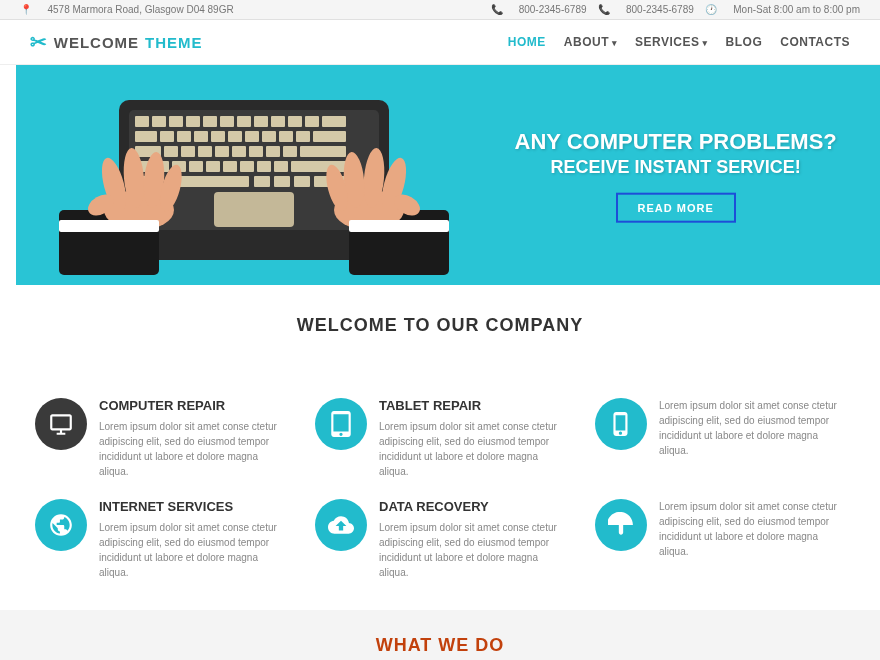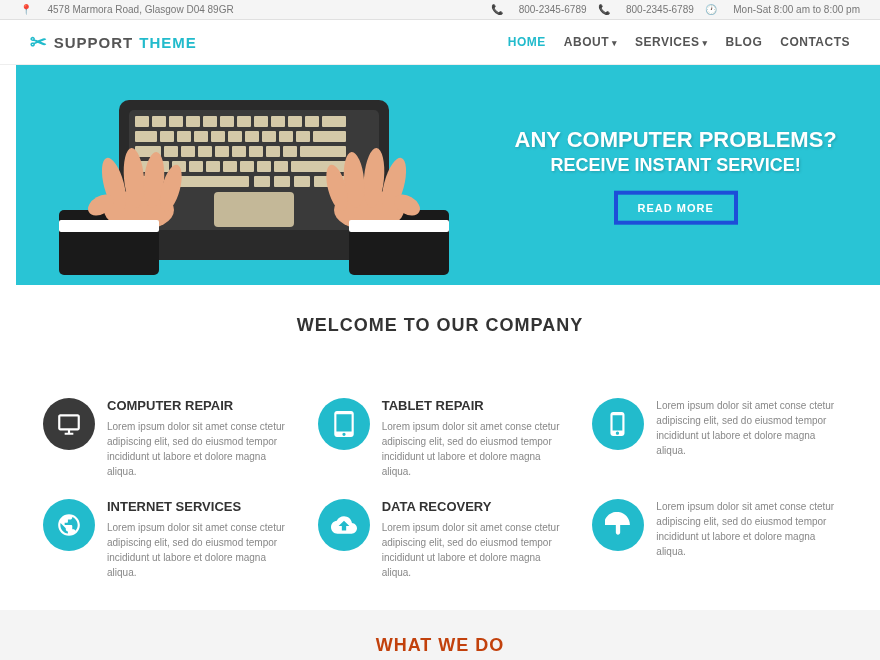--- a/index.html
+++ b/index.html
@@ -21,28 +21,28 @@
     nav a.active { color: #2bc; }
     nav .has-dropdown::after { content: ' ▾'; font-size: 9px; }
 
     
     .hero { background: #29c4d5; position: relative; height: 220px; overflow: hidden; display: flex; align-items: center; margin-left: 16px; }
     .hero-image { position: absolute; left: 0; top: 0; width: 55%; height: 100%; display: flex; align-items: center; justify-content: center; }
     
     .hero-text { position: absolute; right: 5%; top: 50%; transform: translateY(-50%); text-align: center; z-index: 5; }
     .hero-text h1 { color: #fff; font-size: 22px; font-weight: bold; text-transform: uppercase; line-height: 1.3; text-shadow: 1px 1px 3px rgba(0,0,0,0.2); }
     .hero-text h2 { color: #fff; font-size: 18px; font-weight: bold; text-transform: uppercase; margin-bottom: 15px; text-shadow: 1px 1px 3px rgba(0,0,0,0.2); }
-    .hero-btn { background: transparent; border: 4px solid #1d4ed8; color: #fff; padding: 7px 20px; font-size: 11px; cursor: pointer; font-weight: bold; text-transform: uppercase; letter-spacing: 1px; }
+    .hero-btn { background: transparent; border: 2px solid #1d4ed8; color: #fff; padding: 7px 20px; font-size: 11px; cursor: pointer; font-weight: bold; text-transform: uppercase; letter-spacing: 1px; }
 
     
     .welcome-section { padding: 30px 30px 20px; text-align: center; }
     .welcome-title { font-size: 18px; font-weight: bold; color: #333; text-transform: uppercase; margin-bottom: 32px; letter-spacing: 1px; }
 
     
-    .services-grid { display: grid; grid-template-columns: repeat(3, 1fr); gap: 0 20px; padding: 0 38px 20px; }
+    .services-grid { display: grid; grid-template-columns: repeat(3, 1fr); gap: 0 20px; padding: 0 30px 20px; }
     .service-item { display: flex; align-items: flex-start; gap: 12px; padding: 10px 5px; }
     .service-icon-circle { width: 52px; height: 52px; border-radius: 50%; display: flex; align-items: center; justify-content: center; flex-shrink: 0; }
     .icon-dark { background: #3a3a3a; }
     .icon-cyan { background: #2bc; }
     .service-icon-circle svg { width: 26px; height: 26px; fill: #fff; }
     .service-content h3 { font-size: 13px; font-weight: bold; color: #333; text-transform: uppercase; margin-bottom: 6px; }
     .service-content p { font-size: 10px; color: #888; line-height: 1.5; }
 
     
     .what-section { background: #f4f4f4; padding: 25px 30px 20px; }
@@ -62,21 +62,21 @@
     <span class="top-bar-icon">📞</span>
     <span>800-2345-6789</span>
     <span class="top-bar-icon">🕐</span>
     <span>Mon-Sat 8:00 am to 8:00 pm</span>
   </div>
 </div>
 
 <div class="header">
   <div class="logo">
     <span class="logo-icon">✂</span>
-    <span class="logo-text-repair">SUPPORT</span>
+    <span class="logo-text-repair">WELCOME</span>
     <span class="logo-text-theme">THEME</span>
   </div>
   <nav>
     <a href="#" class="active">HOME</a>
     <a href="#" class="has-dropdown">ABOUT</a>
     <a href="#" class="has-dropdown">SERVICES</a>
     <a href="#">BLOG</a>
     <a href="#">CONTACTS</a>
   </nav>
 </div>

